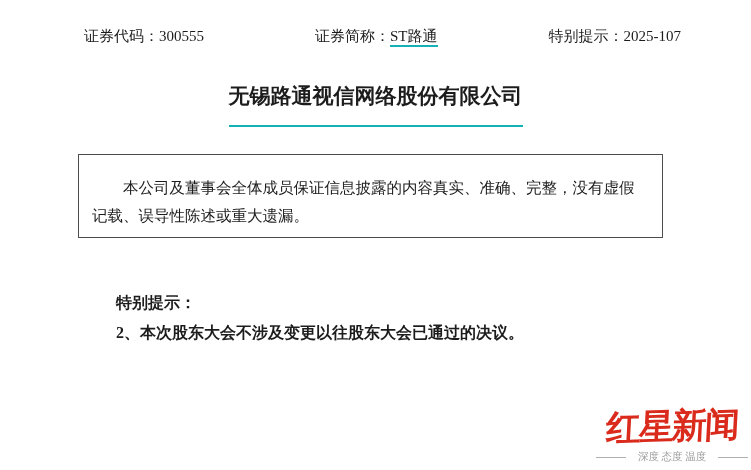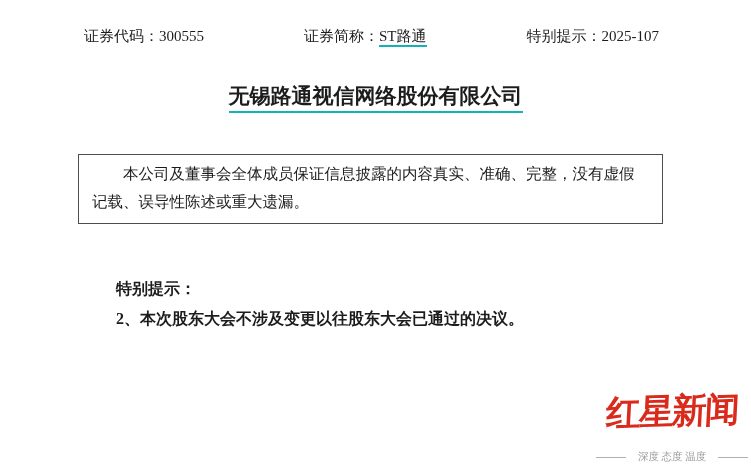--- a/index.html
+++ b/index.html
@@ -10,54 +10,54 @@
     height: 470px;
     background: #ffffff;
     overflow: hidden;
     font-family: "Liberation Serif", "DejaVu Serif", serif;
     color: #1c1c1c;
   }
   
   .header-row {
     display: flex;
     justify-content: space-between;
-    padding: 27px 92px 0 84px;
+    padding: 27px 70px 0 84px;
     font-size: 15px;
     white-space: nowrap;
   }
   .header-item { display: inline-block; }
   .underline-teal {
     border-bottom: 2px solid #14b1b7;
     padding-bottom: 1px;
   }
   
   .company-title {
     margin-top: 37px;
     text-align: center;
     font-size: 21px;
     font-weight: bold;
     line-height: 26px;
   }
   .company-title .title-inner {
     border-bottom: 2px solid #14b1b7;
-    padding-bottom: 3px;
+    padding-bottom: 17px;
   }
   .doc-title {
     margin-top: 16px;
     text-align: center;
     font-size: 21px;
     font-weight: bold;
     letter-spacing: 2px;
     line-height: 26px;
   }
   
   .statement-box {
     margin: 45px 88px 0 78px;
     border: 1px solid #4d4d4d;
-    padding: 5px 13px 7px 13px;
+    padding: 19px 13px 7px 13px;
     font-size: 15.5px;
     line-height: 28px;
   }
   .statement-box p { text-indent: 2em; }
   
   .body-text {
     margin: 50px 87px 0 84px;
     font-size: 16px;
     line-height: 30px;
     font-weight: 700;
@@ -78,21 +78,21 @@
     line-height: 44px;
     color: #da2a1c;
     transform: rotate(-2deg) skewX(-5deg);
     letter-spacing: -2px;
     white-space: nowrap;
   }
   .tagline {
     display: flex;
     align-items: center;
     gap: 12px;
-    margin-top: 17px;
+    margin-top: 2px;
     color: #9b9b9b;
     font-size: 10.5px;
     white-space: nowrap;
     justify-content: center;
   }
   .tagline .dash-line {
     flex: 1;
     border-top: 1px solid #b0b0b0;
     height: 0;
   }

